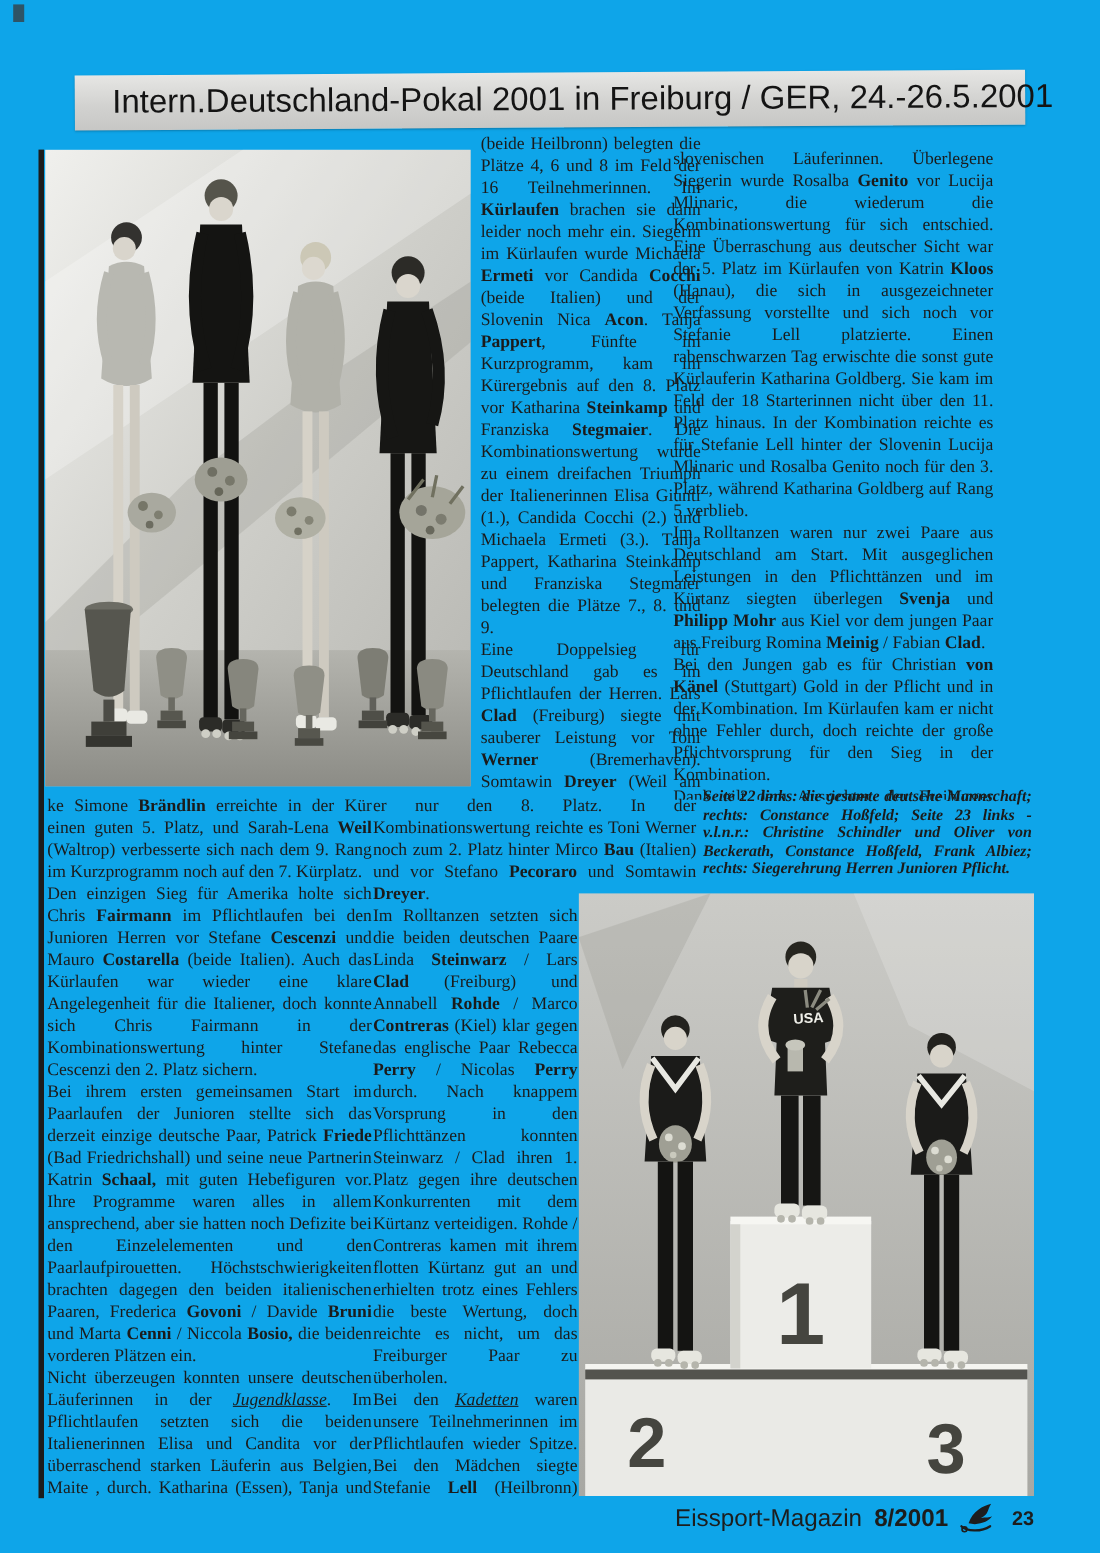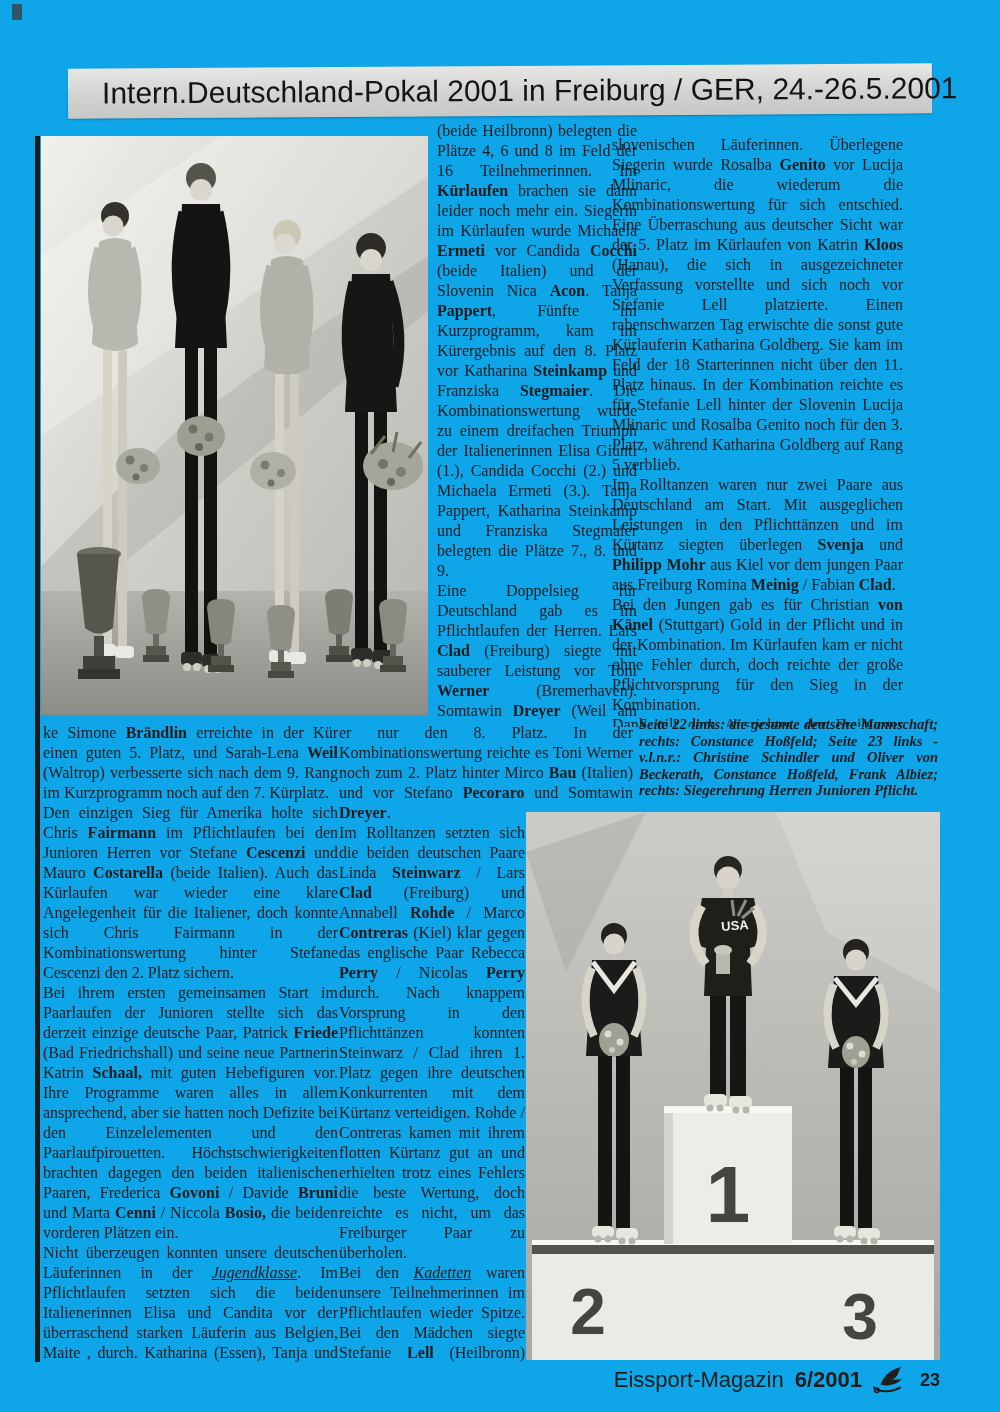--- a/index.html
+++ b/index.html
@@ -290,21 +290,21 @@
         <circle cx="314" cy="427" r="3.5" fill="#b5b5ac"></circle>
           <circle cx="324" cy="427" r="3.5" fill="#b5b5ac"></circle>
           <circle cx="338" cy="429" r="3.5" fill="#b5b5ac"></circle>
           <circle cx="348" cy="429" r="3.5" fill="#b5b5ac"></circle>
       </g>
     </svg>
   </div>
 
   <div class="abs" id="footer">
     <span class="mag">Eissport-Magazin</span>
-    <span class="issue">6/2001</span>
+    <span class="issue">8/2001</span>
     <svg viewBox="0 0 36 30" width="34" height="28">
       <path d="M10 20 C14 8 24 3 32 1 C28 7 30 11 22 15 C27 14 30 15 33 13 C30 18 24 20 16 21 Z" fill="#1d1d1d"></path>
       <path d="M3 23 C8 28 22 29 31 23" stroke="#1d1d1d" stroke-width="2.2" fill="none" stroke-linecap="round"></path>
       <circle cx="6" cy="26" r="2.4" fill="none" stroke="#1d1d1d" stroke-width="1.6"></circle>
     </svg>
     <span class="pagenum">23</span>
   </div>
 
 </div>
 

